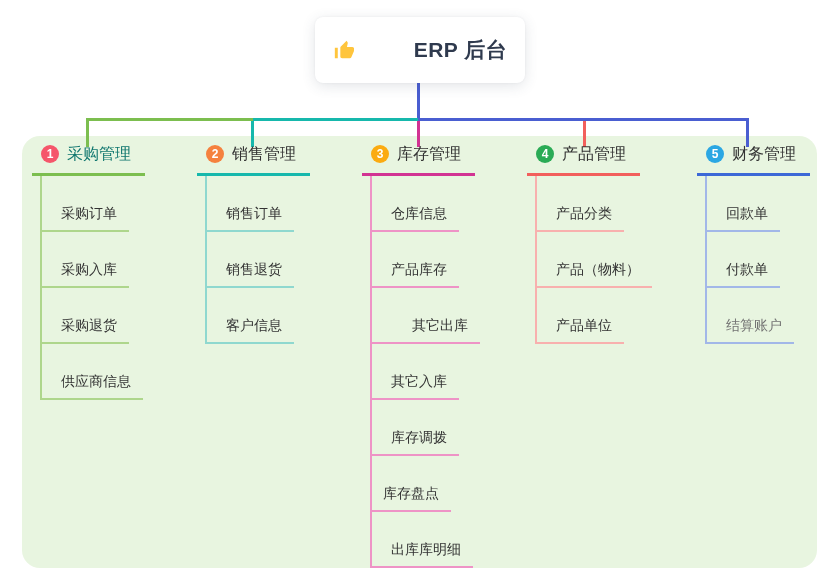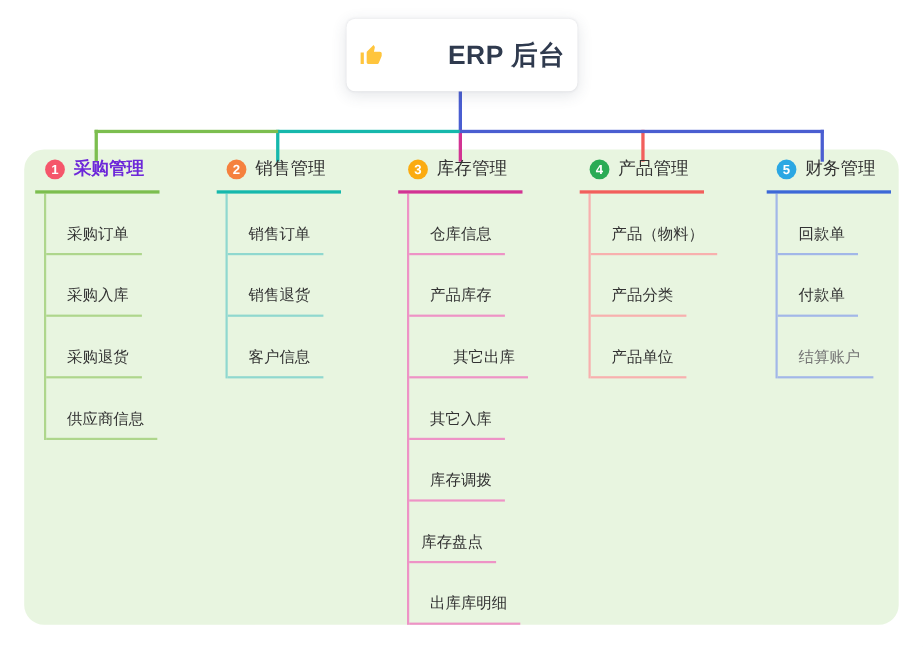--- a/index.html
+++ b/index.html
@@ -3,21 +3,21 @@
 <meta charset="utf-8">
 <style>
   html,body{margin:0;padding:0;}
   body{font-family:"Liberation Sans", sans-serif;}
   .stage{position:relative;width:839px;height:588px;overflow:hidden;background:#fff;}
 
   
   .root-box{position:absolute;left:315px;top:17px;width:210px;height:66px;border-radius:8px;
     background:#fff;box-shadow:0 3px 14px rgba(60,70,90,.14), 0 0 2px rgba(60,70,90,.08);
     display:flex;align-items:center;justify-content:center;gap:11px;z-index:3;}
-  .root-label{font-size:24px;font-weight:600;color:#2f3a4e;letter-spacing:.5px;white-space:nowrap;margin-left:48px;}
+  .root-label{font-size:21px;font-weight:600;color:#2f3a4e;letter-spacing:.5px;white-space:nowrap;margin-left:48px;}
 
   
   .conn{position:absolute;z-index:1;}
   .stem{left:417px;top:83px;width:3px;height:36px;}
   .bus{top:118px;height:3px;}
   .bus1{left:86px;width:167px;}
   .bus2{left:253px;width:165px;}
   .bus3{left:418px;width:331px;}
   .drop{top:118px;width:3px;height:29px;}
   .drop1{left:86px;} .drop2{left:251px;} .drop3{left:417px;} .drop4{left:583px;} .drop5{left:746px;}
@@ -60,21 +60,21 @@
   <div class="conn drop drop3" style="background: rgb(210, 51, 147);"></div>
   <div class="conn drop drop4" style="background: rgb(242, 95, 92);"></div>
   <div class="conn drop drop5" style="background: rgb(74, 94, 209);"></div>
   <div class="conn bus bus1" style="background: rgb(124, 190, 79);"></div>
   <div class="conn bus bus2" style="background: rgb(22, 184, 172);"></div>
   <div class="conn bus bus3" style="background: rgb(74, 94, 209);"></div>
 
   <div class="branch" style="left: 32px;">
     <div class="branch-title" style="border-bottom-color: rgb(124, 190, 79);">
       <span class="badge" style="background: rgb(245, 86, 107); color: rgb(255, 255, 255);">1</span>
-      <span class="branch-label" style="color: #6d28d9; font-weight: bold;">采购管理</span>
+      <span class="branch-label" style="color: #0f766e;">采购管理</span>
     </div>
     <div class="children" style="border-left-color: rgb(174, 214, 140);">
   <div class="child-row">
     <div class="child-cell" style="border-bottom-color: rgb(174, 214, 140);">
       <span class="child-label" style="color: rgb(51, 51, 51);">采购订单</span>
     </div>
   </div>
 
   <div class="child-row">
     <div class="child-cell" style="border-bottom-color: rgb(174, 214, 140);">
@@ -174,27 +174,27 @@
   </div>
 
   <div class="branch" style="left: 527px;">
     <div class="branch-title" style="border-bottom-color: rgb(242, 95, 92);">
       <span class="badge" style="background: rgb(42, 171, 85); color: rgb(255, 255, 255);">4</span>
       <span class="branch-label" style="color: rgb(51, 51, 51);">产品管理</span>
     </div>
     <div class="children" style="border-left-color: rgb(248, 176, 174);">
   <div class="child-row">
     <div class="child-cell" style="border-bottom-color: rgb(248, 176, 174);">
+      <span class="child-label" style="color: rgb(51, 51, 51);">产品分类</span>
+    </div>
+  </div>
+
+  <div class="child-row">
+    <div class="child-cell" style="border-bottom-color: rgb(248, 176, 174);">
       <span class="child-label" style="color: rgb(51, 51, 51);">产品（物料）</span>
-    </div>
-  </div>
-
-  <div class="child-row">
-    <div class="child-cell" style="border-bottom-color: rgb(248, 176, 174);">
-      <span class="child-label" style="color: rgb(51, 51, 51);">产品分类</span>
     </div>
   </div>
 
   <div class="child-row">
     <div class="child-cell" style="border-bottom-color: rgb(248, 176, 174);">
       <span class="child-label" style="color: rgb(51, 51, 51);">产品单位</span>
     </div>
   </div>
 </div>
   </div>

